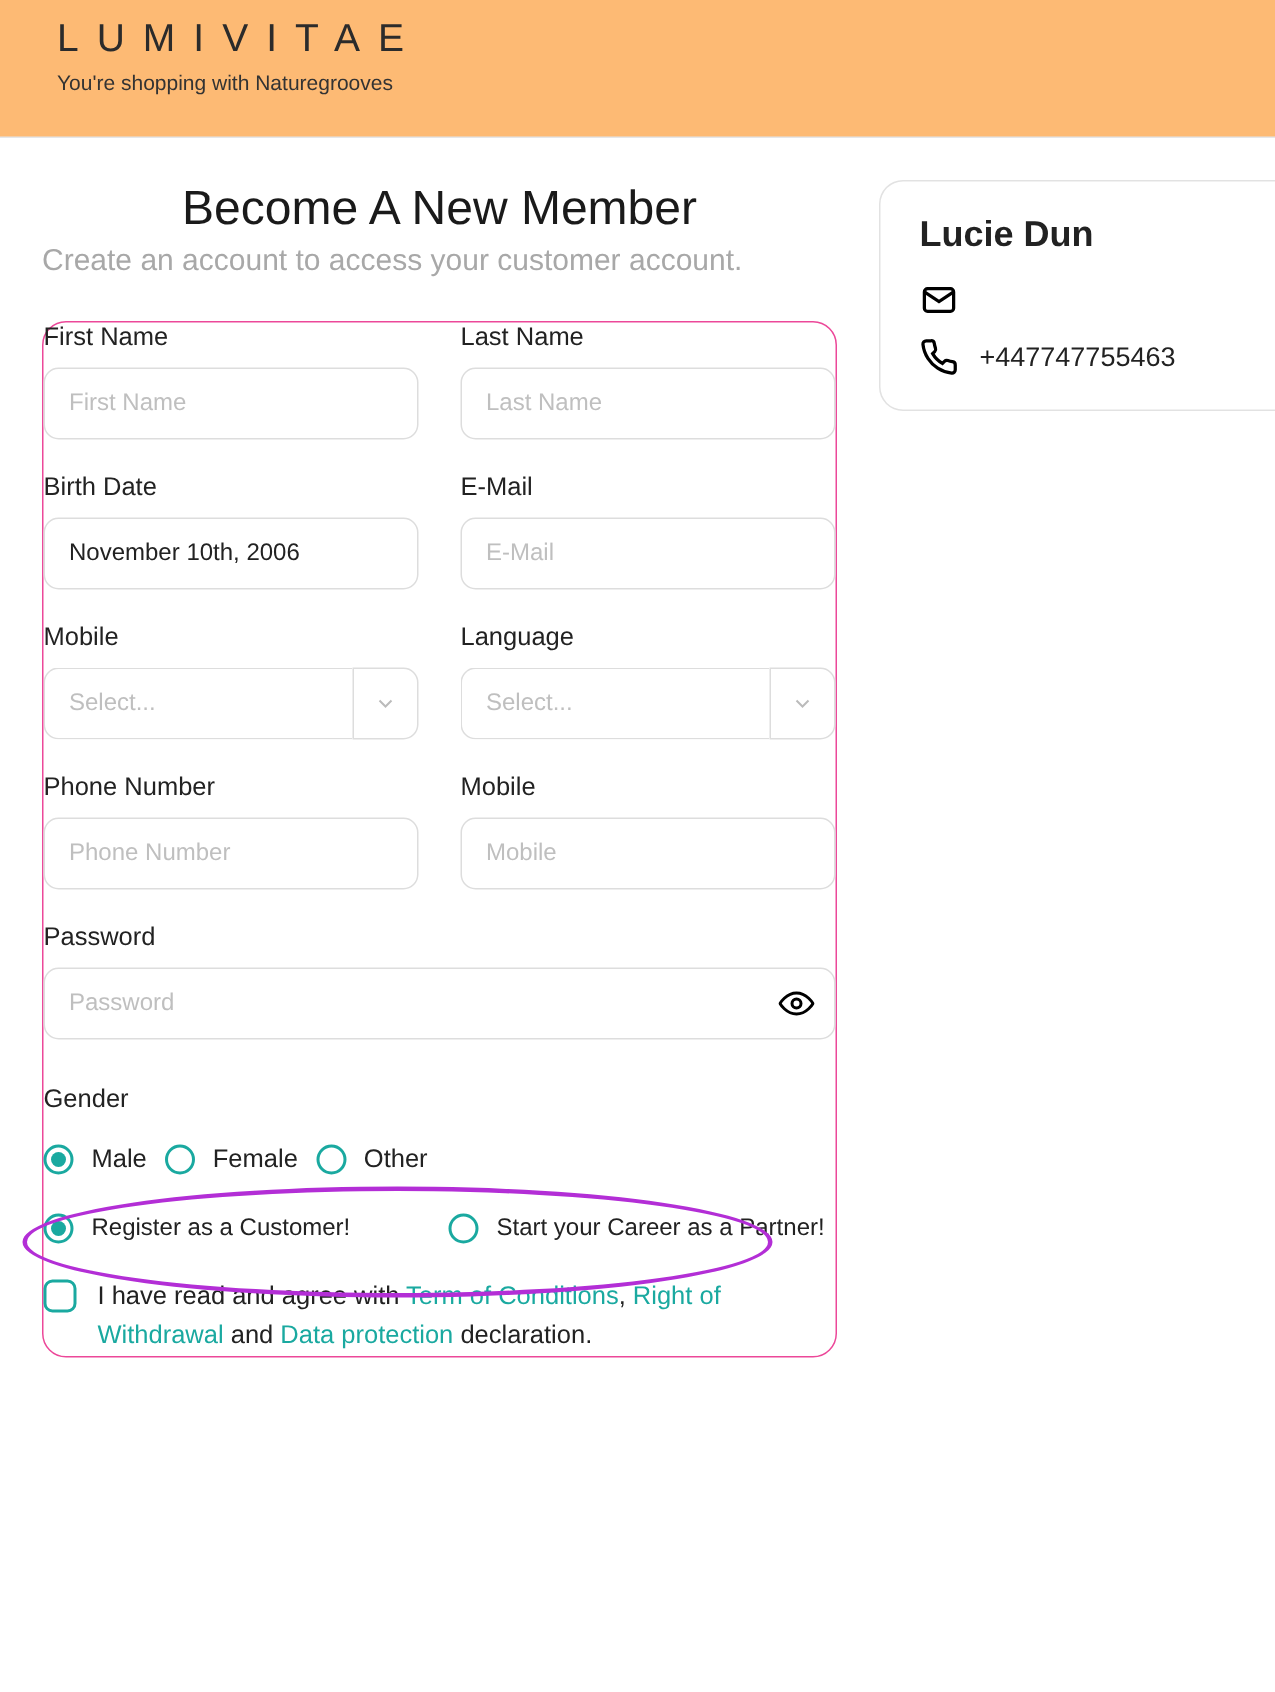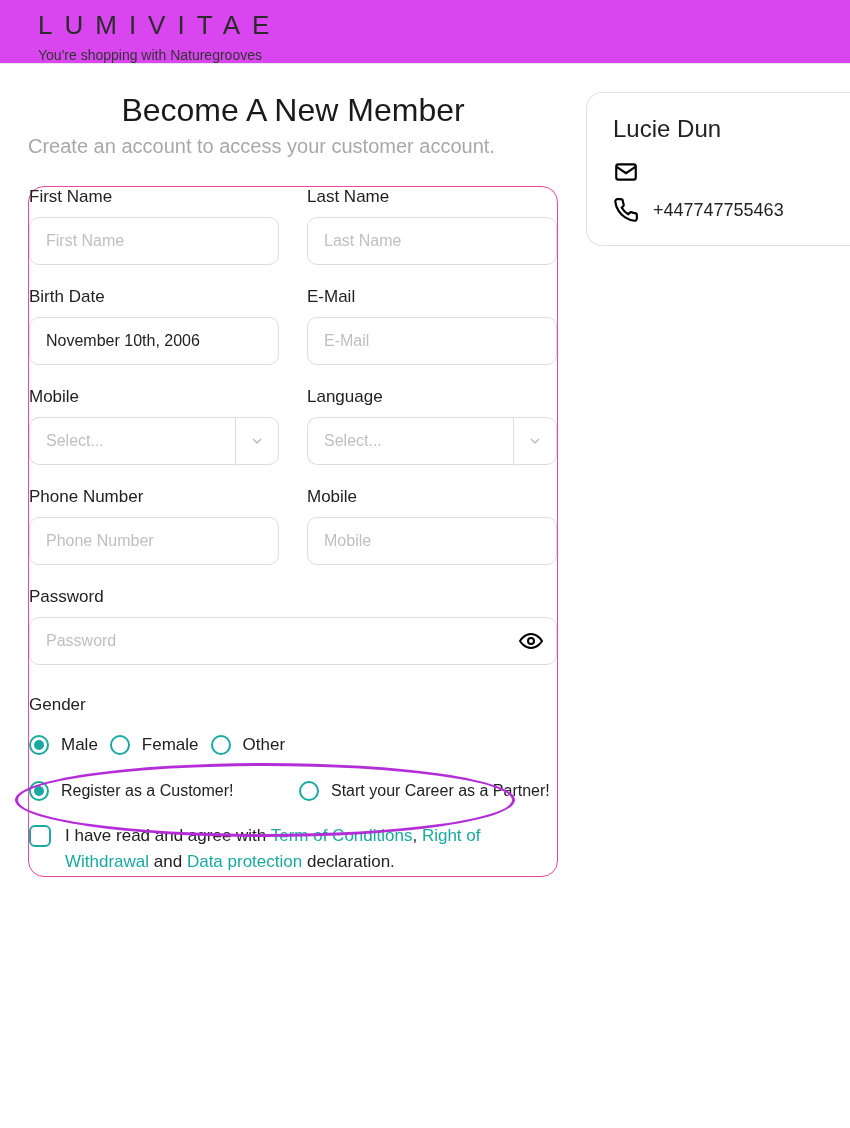--- a/index.html
+++ b/index.html
@@ -1,17 +1,17 @@
 <!DOCTYPE html>
 <html><head>
 <meta charset="utf-8">
 <style>
 * { box-sizing: border-box; margin: 0; padding: 0; font-family: -apple-system, BlinkMacSystemFont, "Segoe UI", Helvetica, Arial, sans-serif; }
 body { background: #fff; color: #222; width: 850px; }
-.header { background: #d946ef; padding: 10px 38px 0; border-bottom: 1px solid #e4e6e9; }
+.header { background: #fdba74; padding: 10px 38px 28px; border-bottom: 1px solid #e4e6e9; }
 .brand { font-size: 26px; letter-spacing: 12px; font-weight: 300; color: #2b2b2b; }
 .shop-with { font-size: 14px; margin-top: 6px; color: #333; }
 .main { padding: 28px 0 40px 28px; display: flex; gap: 28px; align-items:flex-start;}
 .leftcol { flex: 0 0 530px; }
 .title { font-size: 32px; font-weight: 400; color: #1a1a1a; text-align: center; }
 .subtitle { font-size: 20px; color: #a8a8a8; margin-top: 6px; font-weight: 300;}
 .form-card { border: 1px solid #ec4899; border-radius: 16px; margin-top: 28px; }
 .row { display: flex; gap: 28px; margin-bottom: 22px; }
 .field { flex: 1; display: flex; flex-direction: column; }
 .label { font-size: 17px; color: #222; margin-bottom: 10px; }
@@ -30,21 +30,21 @@
 .ellipse { position:absolute; left:-14px; top:-18px; width:500px; height:74px; border:3px solid #b32ed6; border-radius:50%; pointer-events:none;}
 .accttype-row { display:flex; gap:12px; }
 .acctopt { display:flex; align-items:center; gap:12px; flex:1;}
 .acctopt .radio-label { font-size:16px; line-height:1.2;}
 .check-row { display:flex; gap:14px; align-items:flex-start; margin-top:22px;}
 .checkbox { width:22px; height:22px; border:2px solid #1aa9a0; border-radius:6px; flex-shrink:0; margin-top:2px;}
 .terms { font-size:17px; line-height:1.55; }
 .link { color:#1aa9a0; }
 .rightcol { flex:1; }
 .contact-card { border:1px solid #e2e2e2; border-radius:16px; padding:22px 26px; border-right:none; border-top-right-radius:0; border-bottom-right-radius:0;}
-.contact-name { font-size:24px; font-weight:400; margin-bottom:16px;}
+.contact-name { font-size:24px; font-weight:700; margin-bottom:16px;}
 .contact-row { display:flex; align-items:center; gap:14px; margin-top:12px;}
 .phone-link { color:#222; font-size:18px;}
 svg { display:block; }
 </style>
 </head>
 <body>
 
 <div class="header">
   <div class="brand">LUMIVITAE</div>
   <div class="shop-with">You're shopping with Naturegrooves</div>

